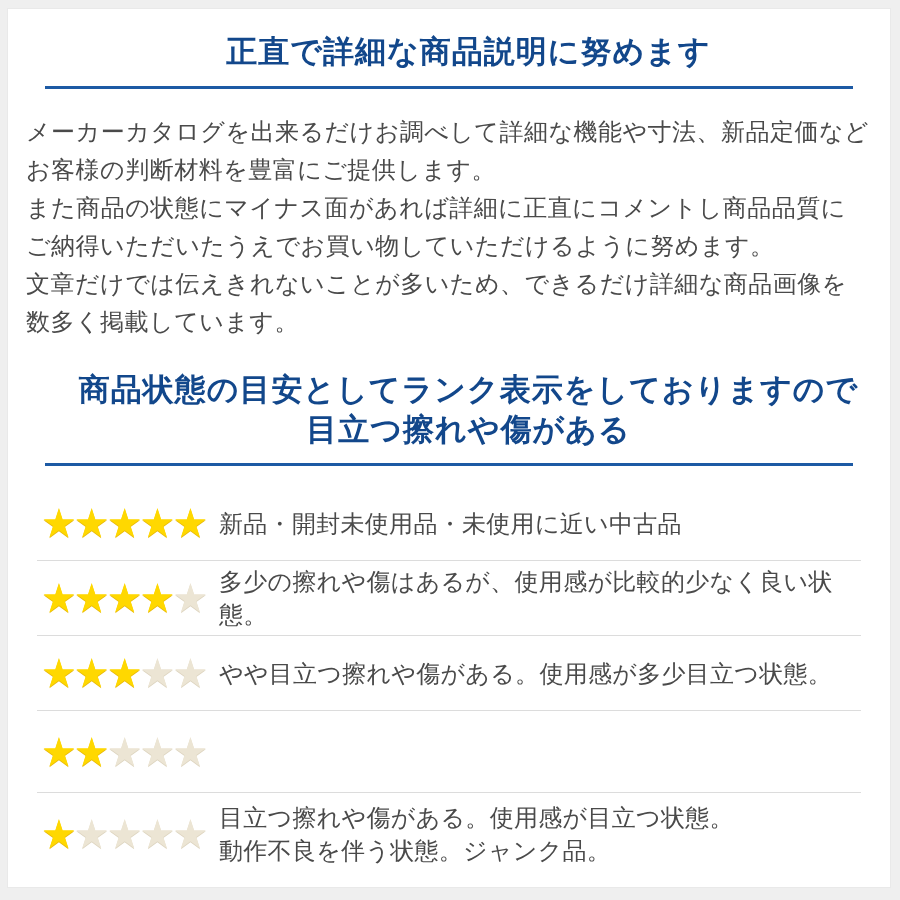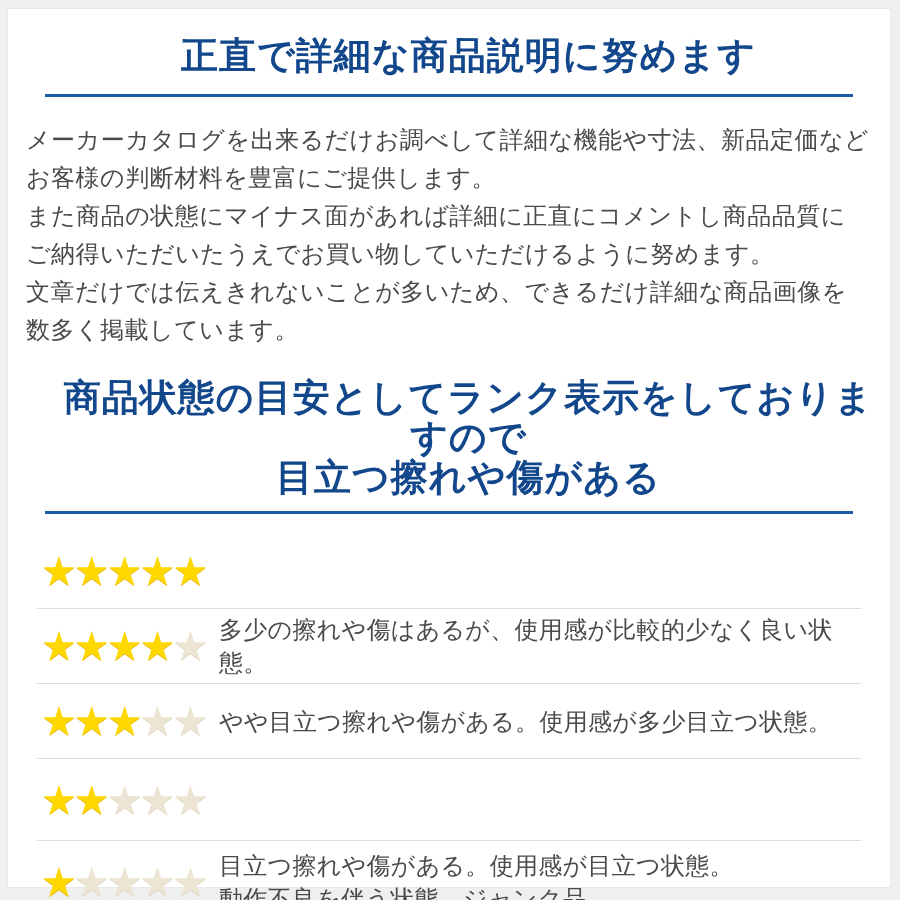--- a/index.html
+++ b/index.html
@@ -21,21 +21,21 @@
     overflow:hidden;
   }
   .card{
     position:absolute;left:7px;top:8px;width:882px;height:878px;
     background:var(--card-bg);
     border:1px solid #e9e9e9;
   }
   .title{
     margin:22px 0 0;
     text-align:center;
-    font-size:37px;
+    font-size:31px;
     font-weight:bold;
     letter-spacing:1px;
     color:var(--blue);
     white-space:pre-line;
     padding-left:39px;
   }
   .rule{
     width:808px;height:3px;
     background:var(--rule);
     margin:13px auto 0;
@@ -100,20 +100,21 @@
 数多く掲載しています。</p>
 
   <h2 class="title title2">商品状態の目安としてランク表示をしておりますので
 目立つ擦れや傷がある</h2>
 
   <div class="rule"></div>
 
   <div class="rank-list">
       <div class="rank-row">
         <div class="stars"><span class="star on">★</span><span class="star on">★</span><span class="star on">★</span><span class="star on">★</span><span class="star on">★</span></div>
+        <div class="rank-text">新品・開封未使用品・未使用に近い中古品</div>
       </div>
       <div class="rank-row">
         <div class="stars"><span class="star on">★</span><span class="star on">★</span><span class="star on">★</span><span class="star on">★</span><span class="star off">★</span></div>
         <div class="rank-text">多少の擦れや傷はあるが、使用感が比較的少なく良い状態。</div>
       </div>
       <div class="rank-row">
         <div class="stars"><span class="star on">★</span><span class="star on">★</span><span class="star on">★</span><span class="star off">★</span><span class="star off">★</span></div>
         <div class="rank-text">やや目立つ擦れや傷がある。使用感が多少目立つ状態。</div>
       </div>
       <div class="rank-row two-line">

